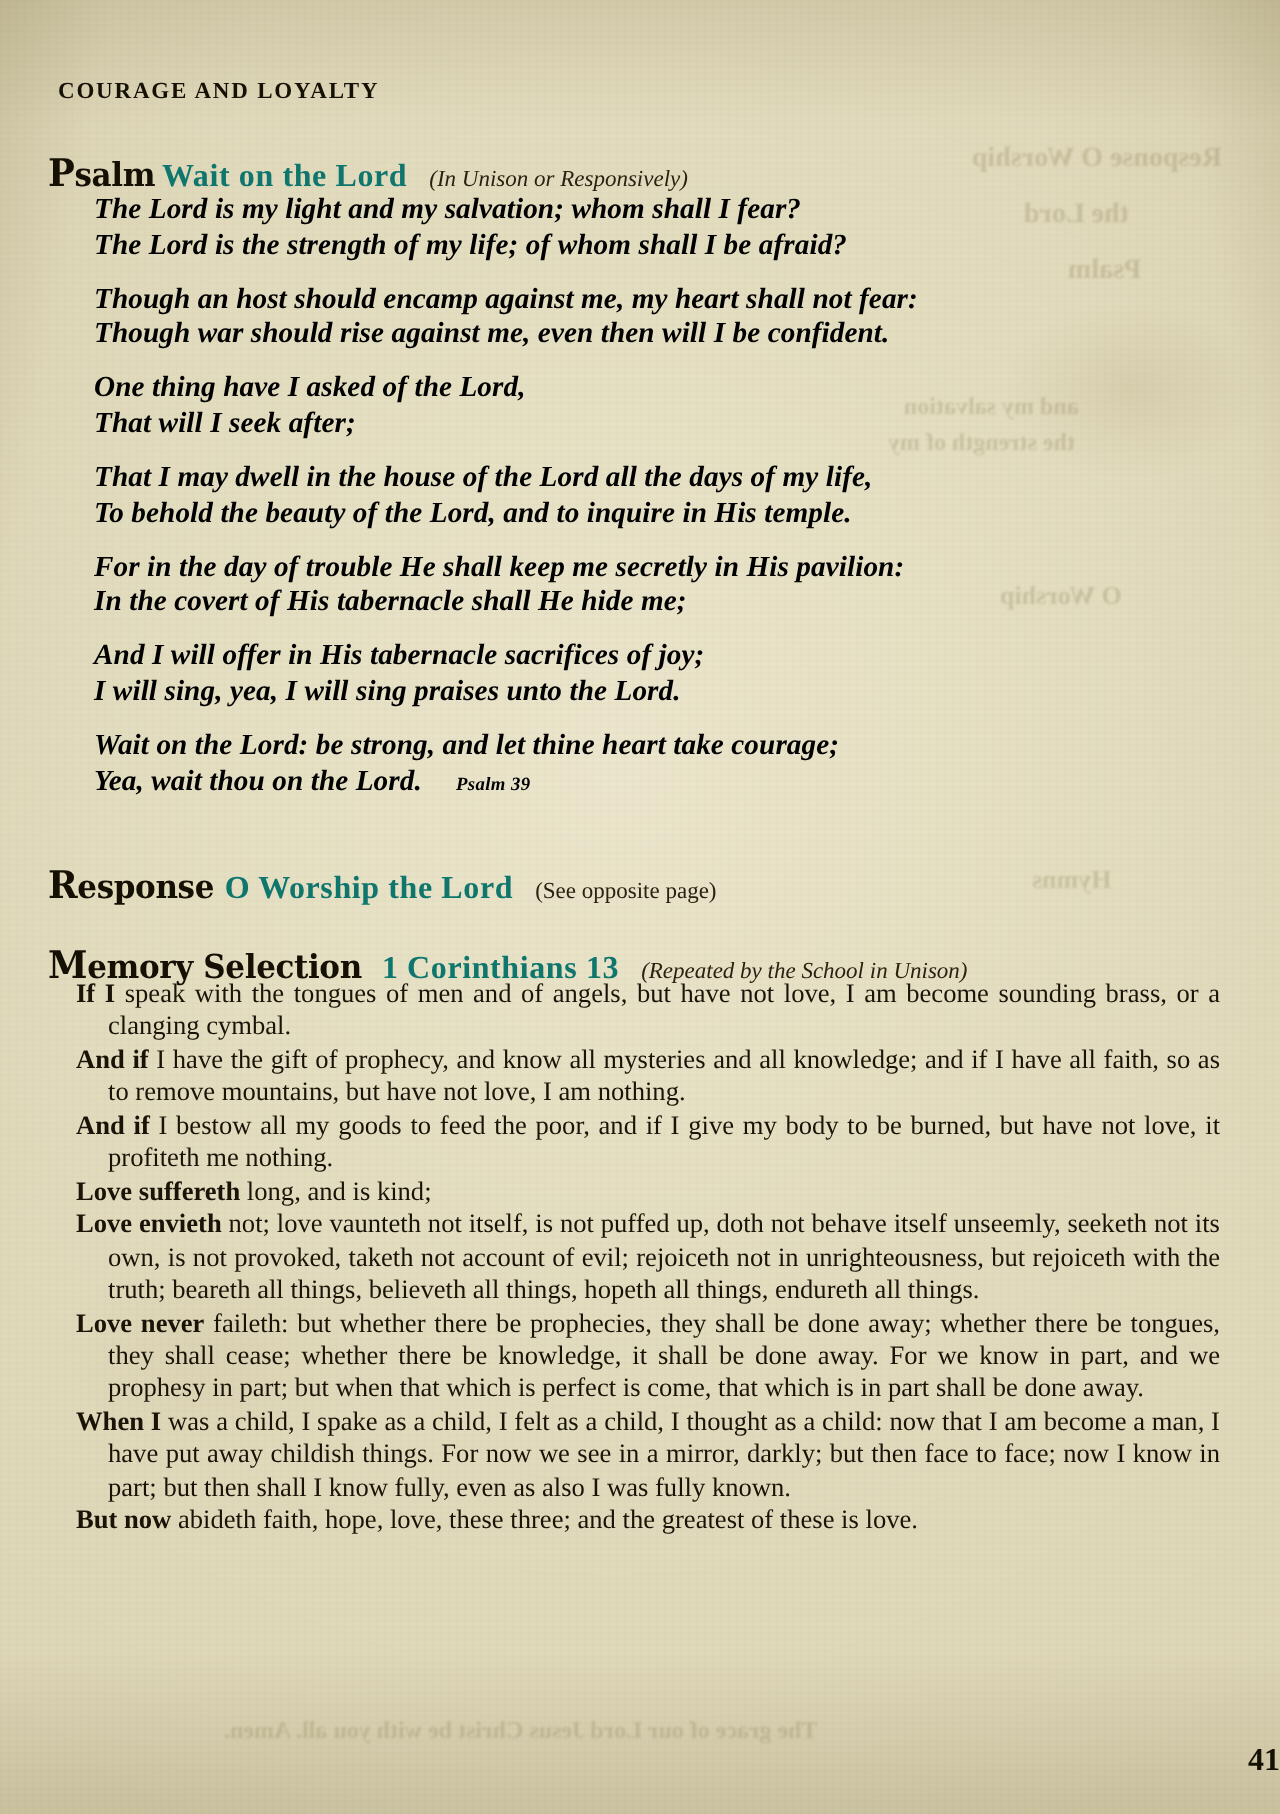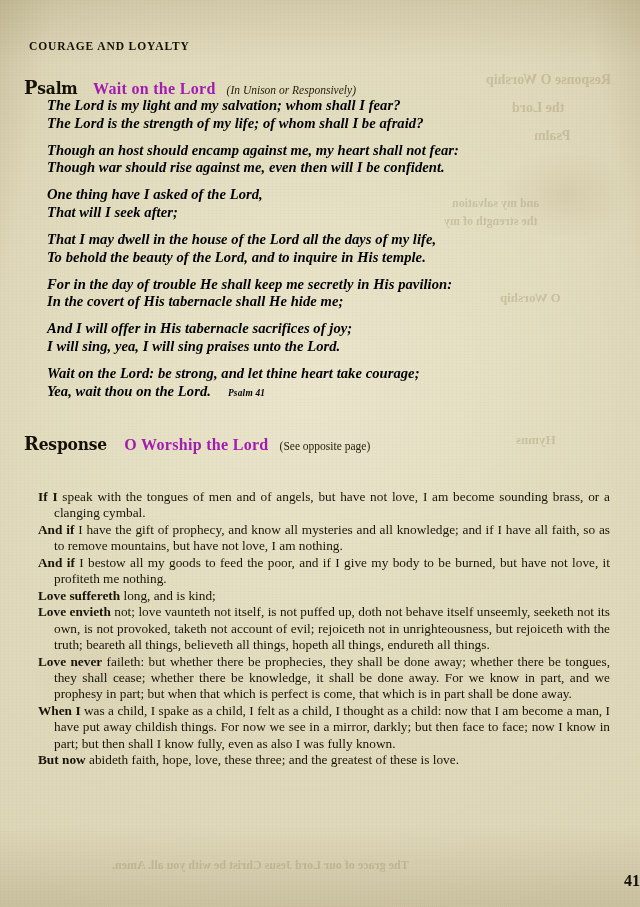--- a/index.html
+++ b/index.html
@@ -91,22 +91,21 @@
     transform-origin: left bottom;
   }
   .gothic .drop {
     font-size: 19px;
   }
   .head-title {
     font-family: "Liberation Serif", serif;
     font-weight: bold;
     font-size: 16px;
     letter-spacing: 0.3px;
-    margin-left: 12px;
-    color: #a21caf;
+    color: #0f766e;
   }
   .head-note {
     font-family: "Liberation Serif", serif;
     font-size: 11.5px;
     margin-left: 11px;
     color: #2a2110;
   }
   .head-note.ital { font-style: italic; margin-top: 16px; }
 
   
@@ -222,30 +221,35 @@
       <div class="stanza">
         <div class="vline">For in the day of trouble He shall keep me secretly in His pavilion:</div>
         <div class="vline">In the covert of His tabernacle shall He hide me;</div>
       </div>
       <div class="stanza">
         <div class="vline">And I will offer in His tabernacle sacrifices of joy;</div>
         <div class="vline">I will sing, yea, I will sing praises unto the Lord.</div>
       </div>
       <div class="stanza">
         <div class="vline">Wait on the Lord:  be strong, and let thine heart take courage;</div>
-        <div class="vline">Yea, wait thou on the Lord.<span class="ref">Psalm 41</span></div>
+        <div class="vline">Yea, wait thou on the Lord.<span class="ref">Psalm 39</span></div>
       </div>
     </div>
 
   <div class="head-row" style="top:432px;">
     <span class="gothic"><span class="drop">R</span><span>esponse</span></span>
     <span class="head-title">O Worship the Lord</span>
     <span class="head-note">(See opposite page)</span>
   </div>
 
+  <div class="head-row" style="top:464px;">
+    <span class="gothic"><span class="drop">M</span><span>emory Selection</span></span>
+    <span class="head-title">1 Corinthians 13</span>
+    <span class="head-note ital">(Repeated by the School in Unison)</span>
+  </div>
 
   <div class="prose" id="prose-body">
       <p class="verse"><span class="lead">If I</span> speak with the tongues of men and of angels, but have not love, I am become sounding brass, or a clanging cymbal.</p>
       <p class="verse"><span class="lead">And if</span> I have the gift of prophecy, and know all mysteries and all knowledge; and if I have all faith, so as to remove mountains, but have not love, I am nothing.</p>
       <p class="verse"><span class="lead">And if</span> I bestow all my goods to feed the poor, and if I give my body to be burned, but have not love, it profiteth me nothing.</p>
       <p class="verse"><span class="lead">Love suffereth</span> long, and is kind;</p>
       <p class="verse"><span class="lead">Love envieth</span> not; love vaunteth not itself, is not puffed up, doth not behave itself unseemly, seeketh not its own, is not provoked, taketh not account of evil; rejoiceth not in unrighteousness, but rejoiceth with the truth; beareth all things, believeth all things, hopeth all things, endureth all things.</p>
       <p class="verse"><span class="lead">Love never</span> faileth: but whether there be prophecies, they shall be done away; whether there be tongues, they shall cease; whether there be knowledge, it shall be done away.  For we know in part, and we prophesy in part; but when that which is perfect is come, that which is in part shall be done away.</p>
       <p class="verse"><span class="lead">When I</span> was a child, I spake as a child, I felt as a child, I thought as a child: now that I am become a man, I have put away childish things.  For now we see in a mirror, darkly; but then face to face; now I know in part; but then shall I know fully, even as also I was fully known.</p>
       <p class="verse"><span class="lead">But now</span> abideth faith, hope, love, these three; and the greatest of these is love.</p>

